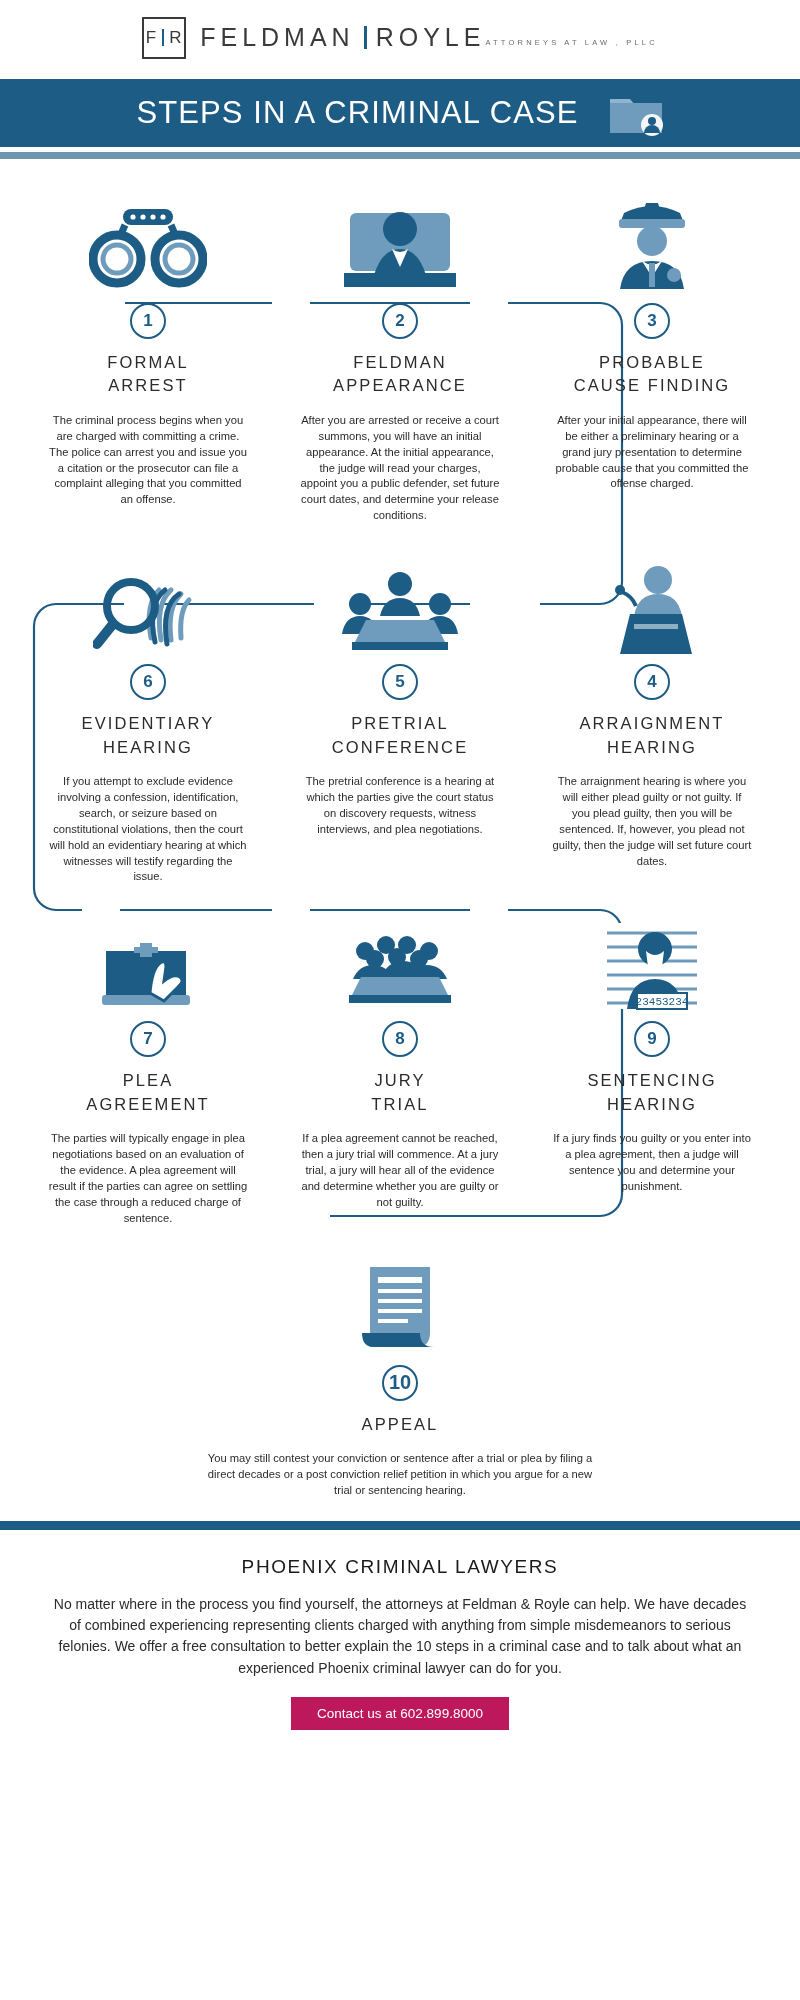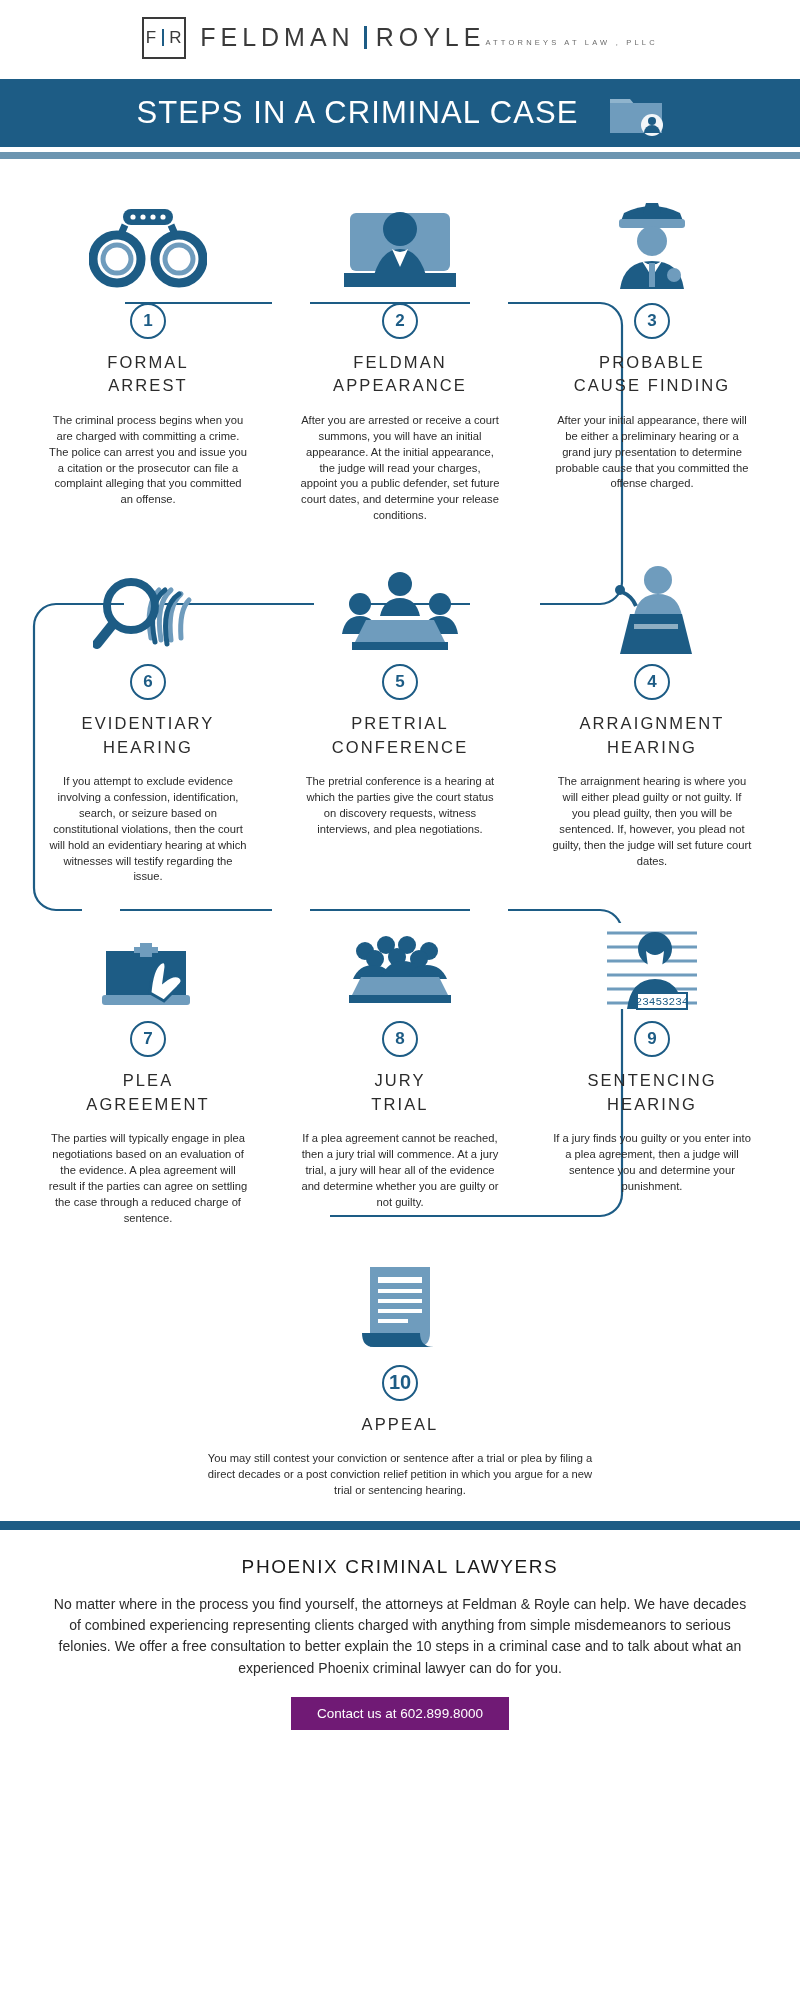--- a/index.html
+++ b/index.html
@@ -55,21 +55,21 @@
     color: #2b2b2b; font-size: 11.2px; line-height: 1.42;
     text-align: center; margin-top: 15px; max-width: 200px;
   }
 
   
   .footer-rule { height: 9px; background: #1d5c85; margin-top: 22px; }
   .footer { padding: 26px 52px 0; text-align: center; }
   .footer-title { font-size: 19px; letter-spacing: 1.6px; color: #1a1a1a; }
   .footer-text { font-size: 14px; line-height: 1.52; color: #2b2b2b; margin-top: 16px; }
   .cta {
-    display: inline-block; margin-top: 18px; background: #701a75; color: #fff;
+    display: inline-block; margin-top: 18px; background: #be185d; color: #fff;
     padding: 9px 26px; font-size: 13.5px; border: none; cursor: pointer;
   }
   svg { display: block; }
 </style>
 </head>
 <body>
 
 <div class="logo-bar">
   <div class="logo-mark">
     <span>F</span>

